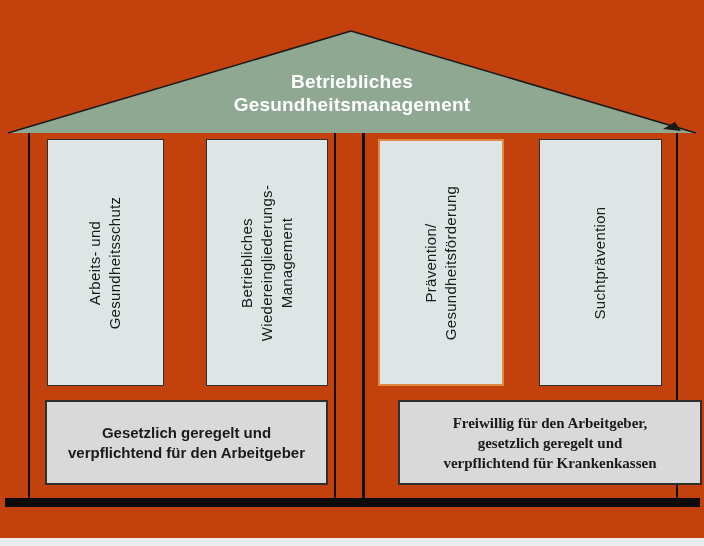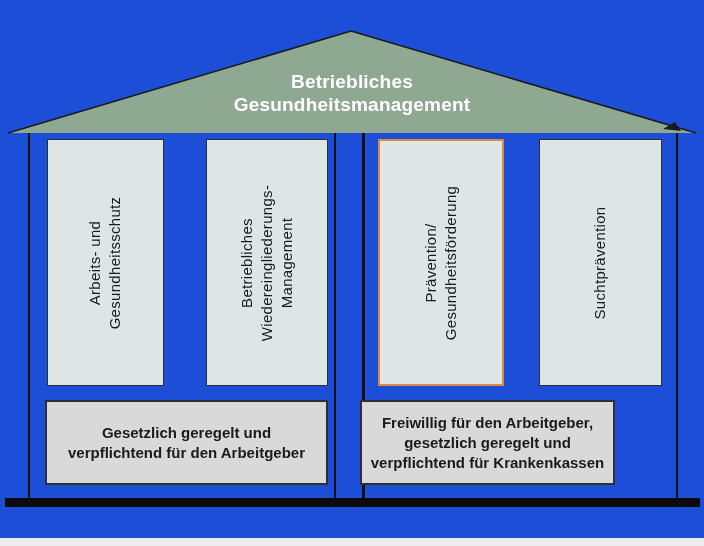--- a/index.html
+++ b/index.html
@@ -5,21 +5,21 @@
   html, body {
     margin: 0;
     padding: 0;
     background: #ffffff;
     font-family: "Liberation Sans", "DejaVu Sans", sans-serif;
   }
   #stage {
     position: relative;
     width: 704px;
     height: 546px;
-    background: #1d4ed8;
+    background: #c2410c;
     overflow: hidden;
   }
   #roof-svg {
     position: absolute;
     left: 0; top: 0;
     width: 704px; height: 140px;
   }
   #roof-title {
     position: absolute;
     left: 0; top: 70px;
@@ -132,21 +132,21 @@
 
   <div class="pillar" style="left:539px; width:123px;">
     <div class="pillar-label">Suchtprävention</div>
   </div>
 
   <div class="footnote-box" style="left:45px; width:283px;">
     <div class="footnote-label">Gesetzlich geregelt und
 verpflichtend für den Arbeitgeber</div>
   </div>
 
-  <div class="footnote-box" style="left:360px; width:255px;">
+  <div class="footnote-box" style="left:398px; width:304px;font-family:Liberation Serif, serif;">
     <div class="footnote-label">Freiwillig für den Arbeitgeber,
 gesetzlich geregelt und
 verpflichtend für Krankenkassen</div>
   </div>
 
   <div id="base-bar"></div>
   <div id="footer-strip"></div>
 
 </div>
 

